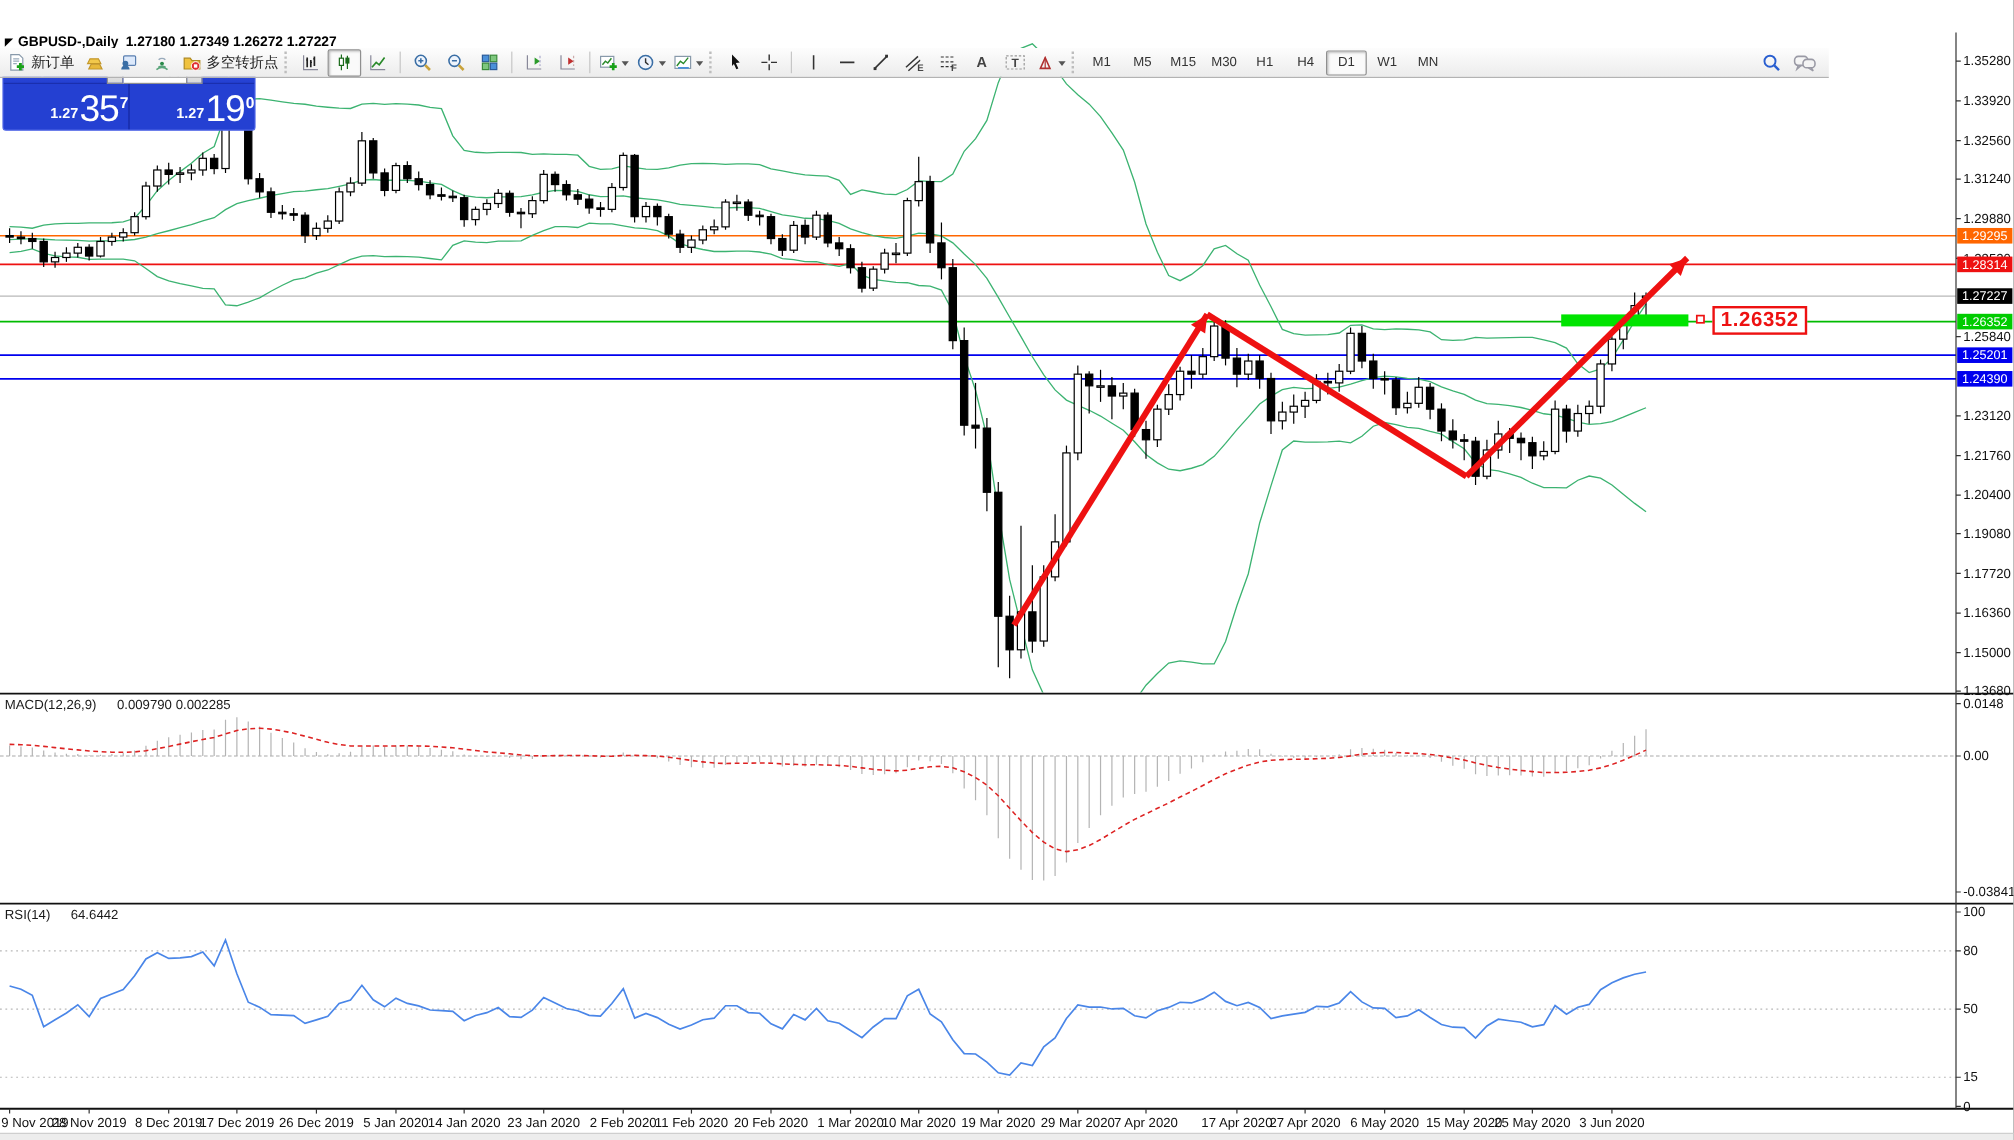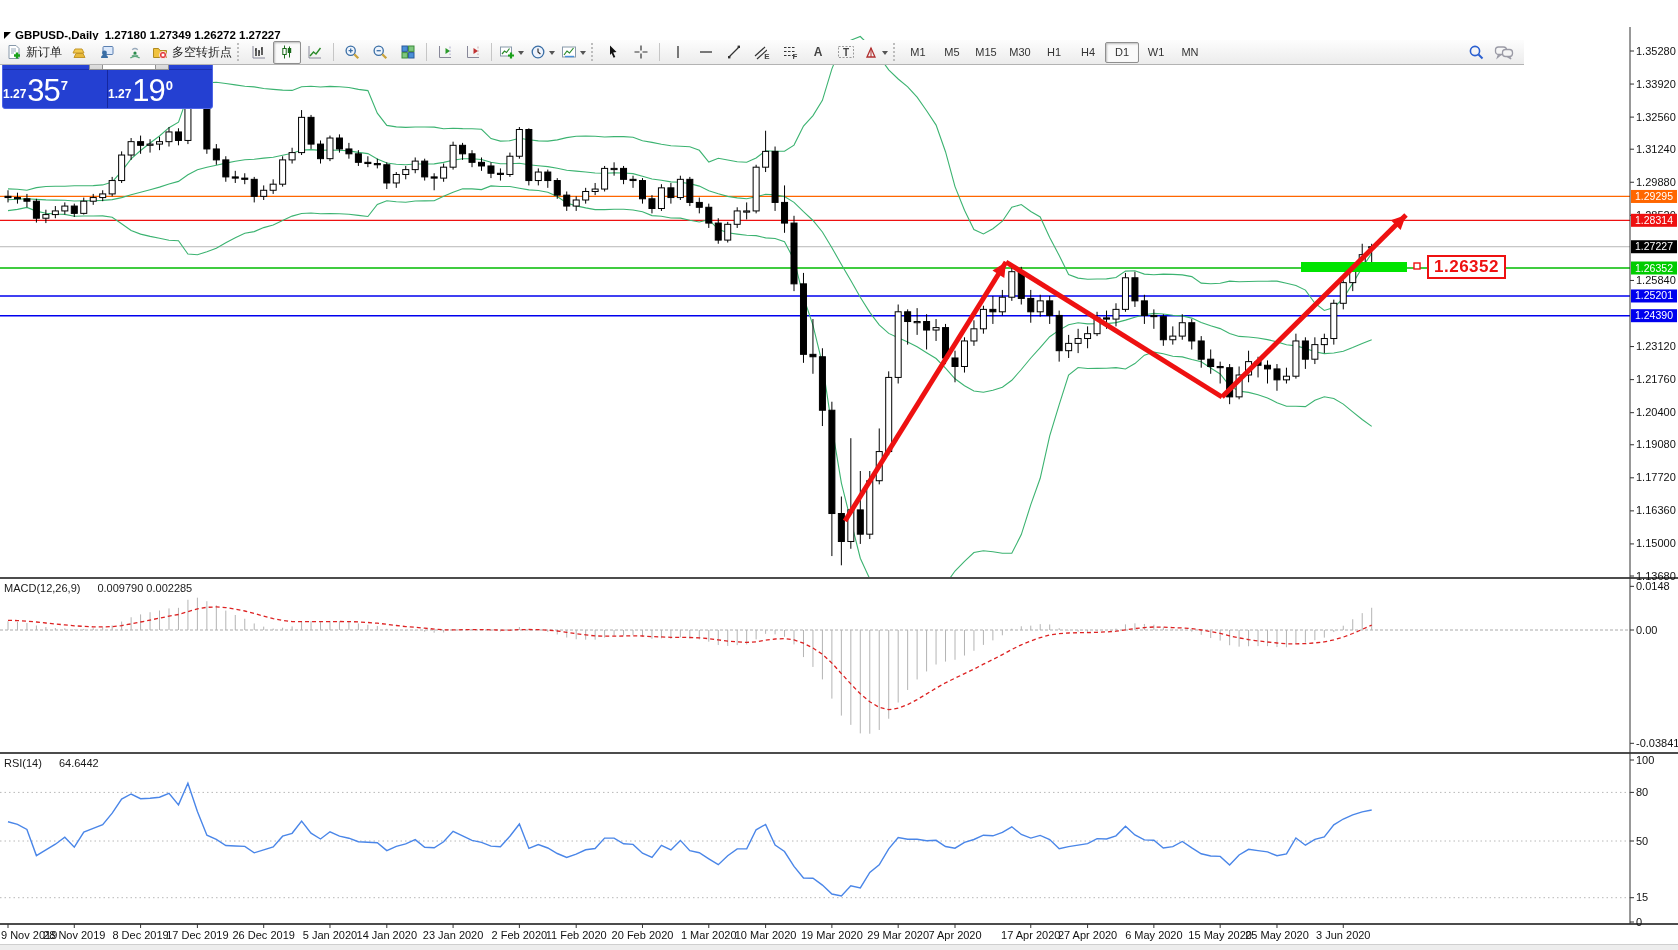--- a/index.html
+++ b/index.html
@@ -40,21 +40,21 @@
            background:linear-gradient(#3a55e2,#2440d2);border-bottom:1px solid #1a2fae;}
   #sell-tab{width:86px;}
   #buy-tab{flex:1;}
   .spin{width:14px;display:flex;align-items:center;justify-content:center;
         background:linear-gradient(#fafafa,#d8d8d8);border:1px solid #8f8f8f;box-sizing:border-box;}
   .tri-dn{width:0;height:0;border:3.5px solid transparent;border-top:4.5px solid #444;margin-top:4px;}
   .tri-up{width:0;height:0;border:3.5px solid transparent;border-bottom:4.5px solid #444;margin-bottom:4px;}
   #vol{width:52px;border:1px solid #8f8f8f;border-left:none;border-right:none;box-sizing:border-box;
        font-family:"Liberation Sans",sans-serif;font-size:12.5px;text-align:right;padding:0 3px 0 0;outline:none;}
   #otp-row2{display:flex;height:38px;}
-  .px{flex:1;display:flex;align-items:flex-end;justify-content:flex-start;color:#fff;padding-bottom:3px;}
+  .px{flex:1;display:flex;align-items:flex-end;justify-content:flex-end;color:#fff;padding-bottom:3px;}
   .px .small{font-size:12px;font-weight:bold;margin:0 1px 4px 0;}
   .px .big{font-size:31px;font-weight:500;line-height:28px;letter-spacing:-1px;}
   .px .sup{font-size:13px;font-weight:bold;position:relative;top:-12px;margin-left:1px;}
   #px-div{width:1px;background:#15279f;}
   
   #price-tag{position:absolute;left:1427px;top:255px;width:79px;height:24px;z-index:4;
              border:2px solid #ee1111;background:#fff;box-sizing:border-box;
              display:flex;align-items:center;justify-content:center;
              color:#ee1111;font-size:17px;font-weight:600;letter-spacing:0.5px;}
   #cn-note{position:absolute;left:1404px;top:288px;z-index:4;font-size:31px;font-weight:bold;

